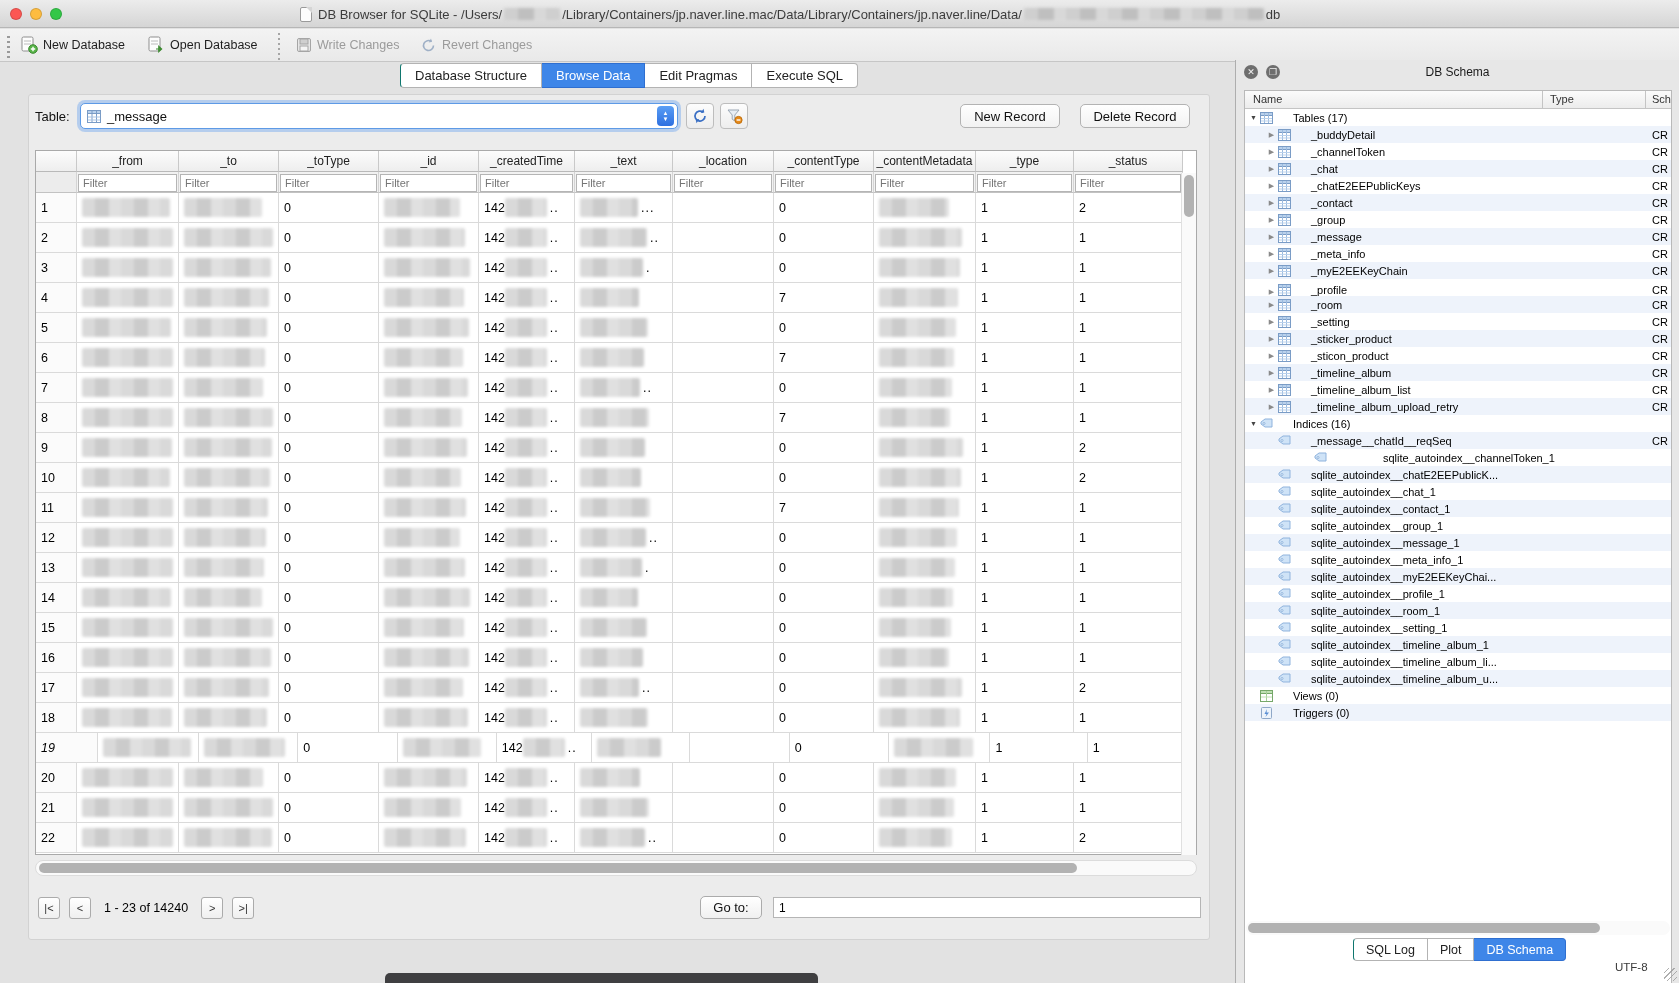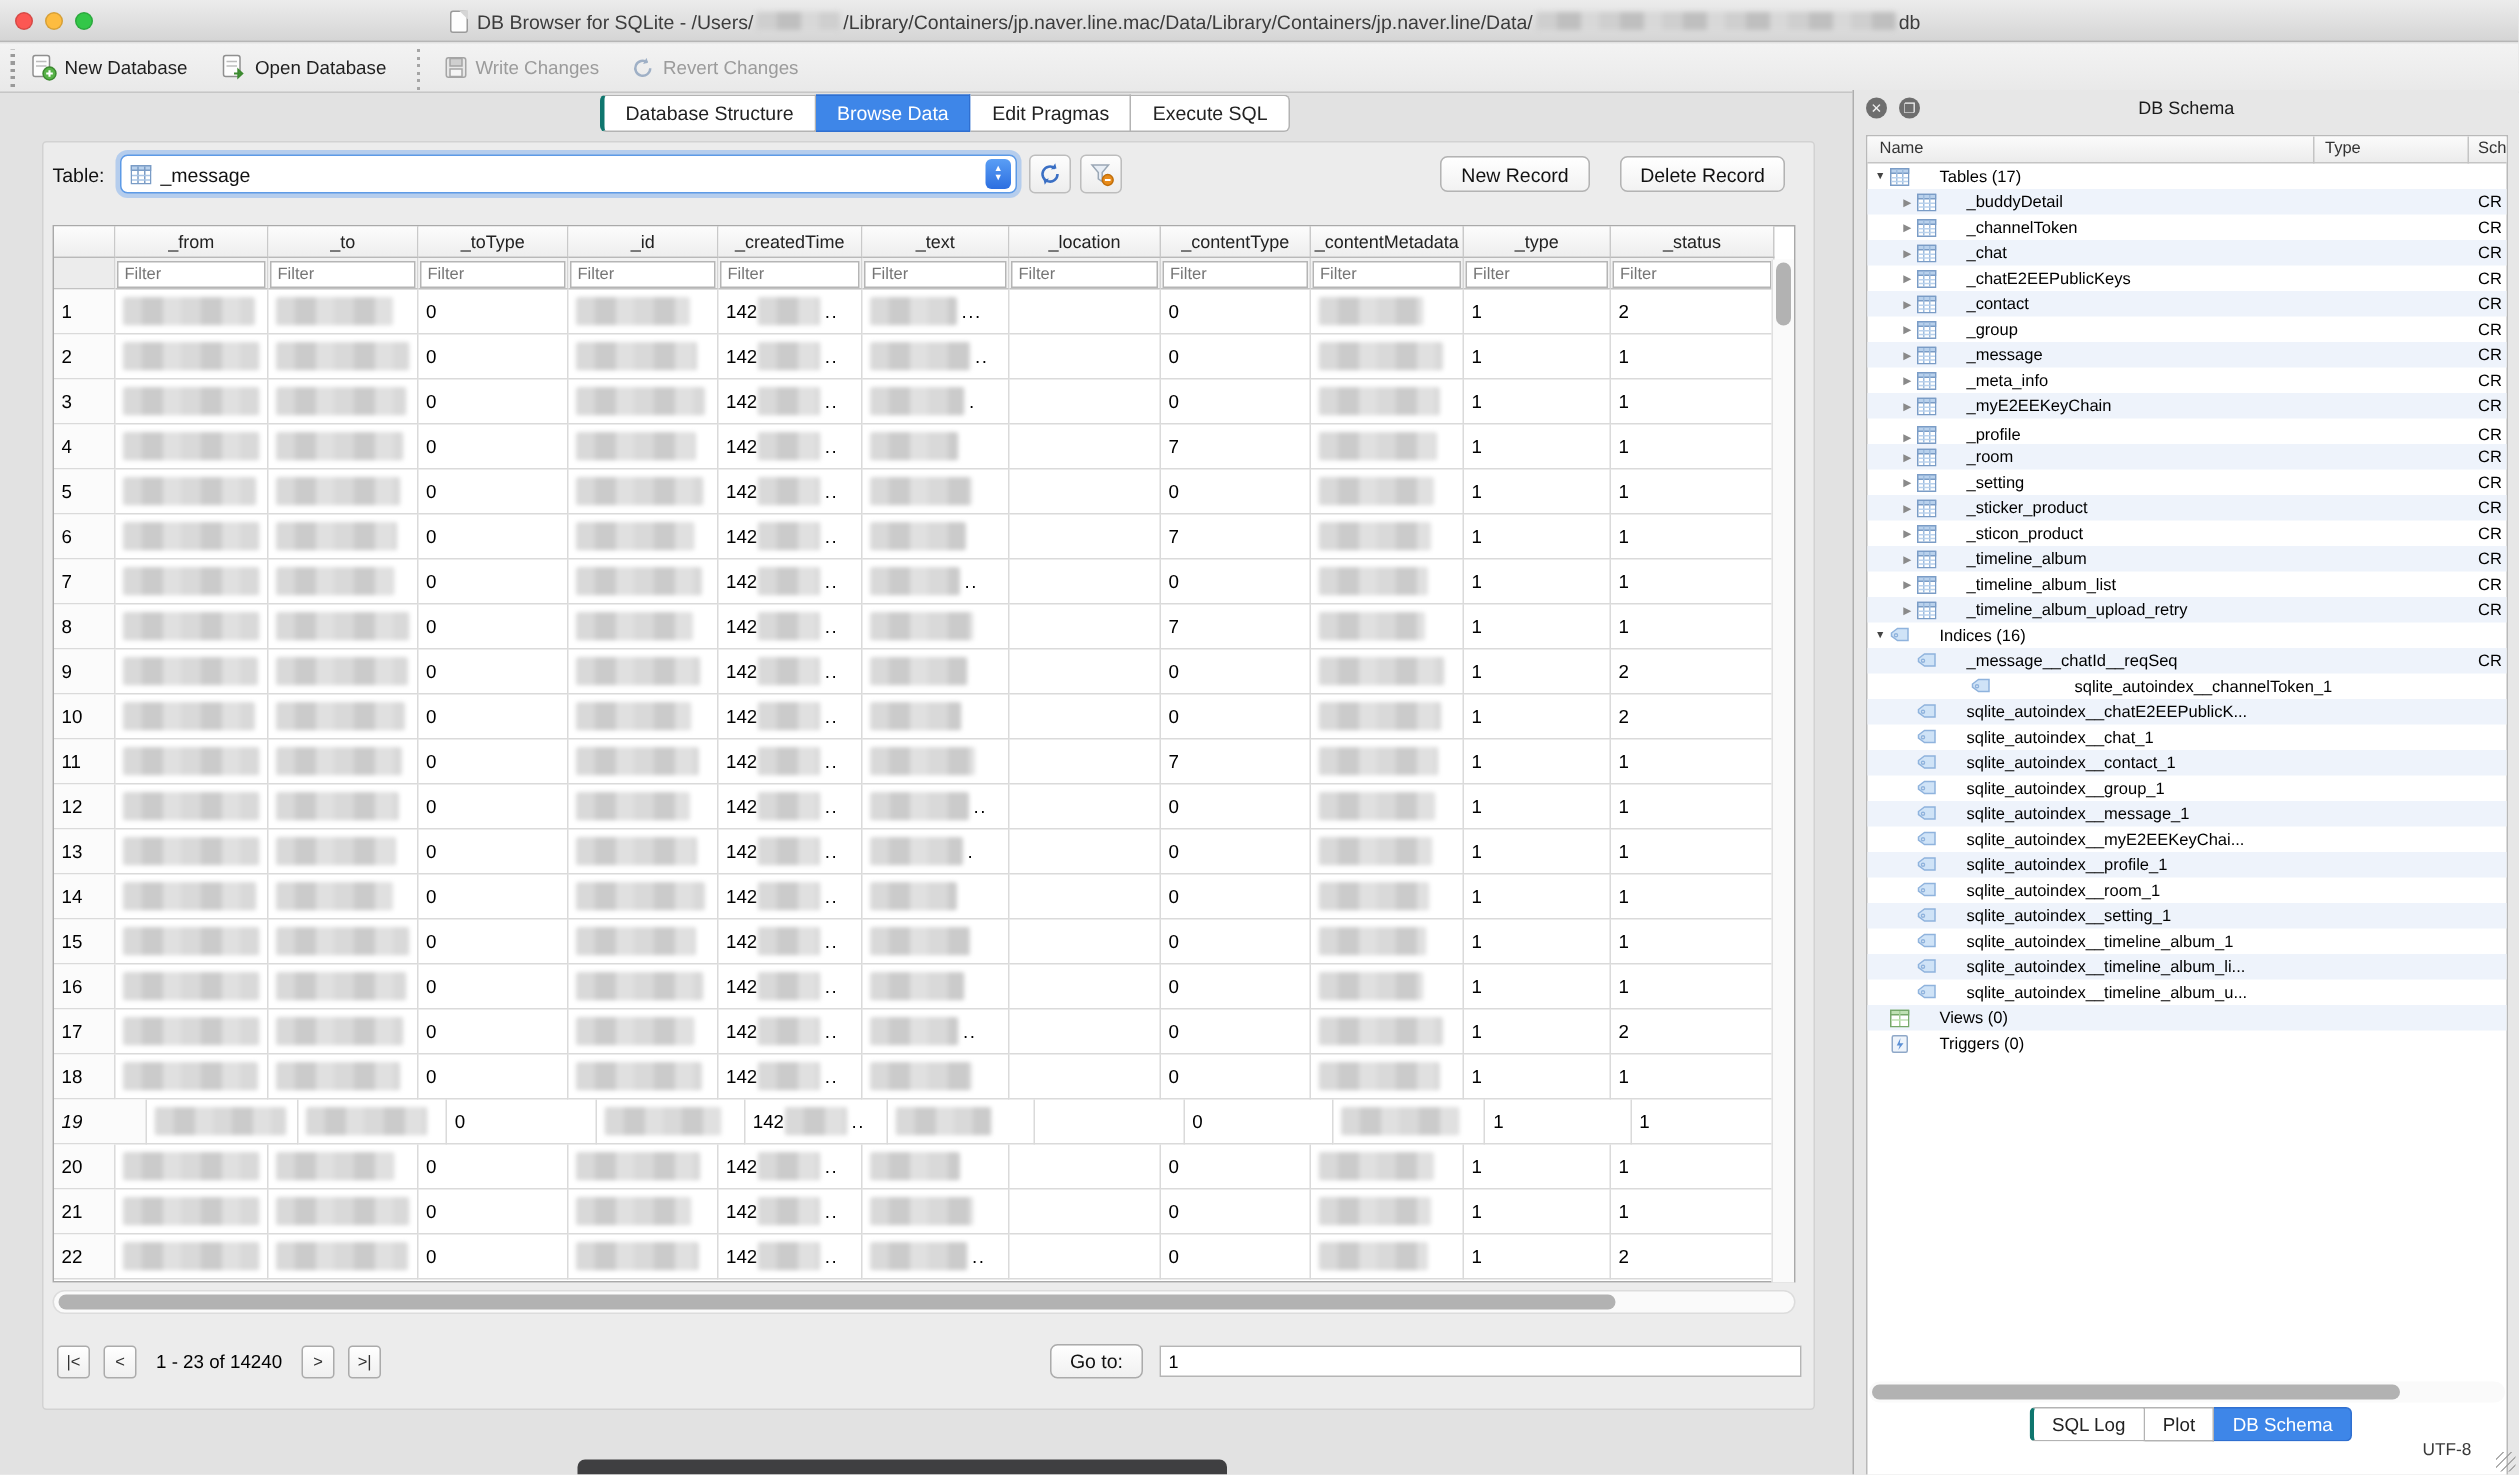--- a/index.html
+++ b/index.html
@@ -34,21 +34,21 @@
   .tb-sep { position:absolute; left:278px; top:2px; width:2px; height:29px;
     background:repeating-linear-gradient(0deg,#a5a5a5 0 2px, transparent 2px 5px); }
   .tb-btn { position:absolute; display:flex; align-items:center; gap:5px; font-size:12.5px; color:#1e1e1e; height:24px; }
   .tb-btn.disabled { color:#9b9b9b; }
   .tb-btn svg { display:block; }
 
   
   .tabbar { position:absolute; left:400px; top:63px; height:25px; display:flex; }
   .seg { border:1px solid #b3b3b3; border-left:none; background:#ffffff; color:#222;
     font-size:13px; padding:0 14px; display:flex; align-items:center; cursor:default; }
-  .seg:first-child { border-left:3px solid #0f766e; border-radius:4px 0 0 4px; }
+  .seg:first-child { border-left:1px solid #0f766e; border-radius:4px 0 0 4px; }
   .seg:last-child { border-radius:0 4px 4px 0; }
   .seg.active { background:#3e86e8; border-color:#2f6fd0; color:#fff; }
 
   
   .browse-panel { position:absolute; left:28px; top:94px; width:1182px; height:846px;
     background:#ececec; border:1px solid #d2d2d2; border-radius:3px; }
 
   .table-label { position:absolute; left:35px; top:109px; font-size:13px; color:#111; }
   .combo { position:absolute; left:80px; top:103px; width:598px; height:26px; background:#fff;
     border:1px solid #5d9ae6; border-radius:5px; box-shadow:0 0 0 3px rgba(100,160,240,.40);
@@ -1231,20 +1231,28 @@
                 <circle cx="4" cy="5.5" r="1" fill="#fff" stroke="#8fb3dd"></circle>
               </svg></span>
             <span class="tlabel">sqlite_autoindex__message_1</span>
           </div>
           <div class="trow" style="padding-left: 21px;">
             <span class="arrow"></span>
             <span class="ticon"><svg width="13" height="12" viewBox="0 0 13 12">
                 <path d="M1 4l4-3h7v8h-7l-4-3z" fill="#cfe3f7" stroke="#8fb3dd"></path>
                 <circle cx="4" cy="5.5" r="1" fill="#fff" stroke="#8fb3dd"></circle>
               </svg></span>
+            <span class="tlabel">sqlite_autoindex__meta_info_1</span>
+          </div>
+          <div class="trow" style="padding-left: 21px;">
+            <span class="arrow"></span>
+            <span class="ticon"><svg width="13" height="12" viewBox="0 0 13 12">
+                <path d="M1 4l4-3h7v8h-7l-4-3z" fill="#cfe3f7" stroke="#8fb3dd"></path>
+                <circle cx="4" cy="5.5" r="1" fill="#fff" stroke="#8fb3dd"></circle>
+              </svg></span>
             <span class="tlabel">sqlite_autoindex__myE2EEKeyChai...</span>
           </div>
           <div class="trow" style="padding-left: 21px;">
             <span class="arrow"></span>
             <span class="ticon"><svg width="13" height="12" viewBox="0 0 13 12">
                 <path d="M1 4l4-3h7v8h-7l-4-3z" fill="#cfe3f7" stroke="#8fb3dd"></path>
                 <circle cx="4" cy="5.5" r="1" fill="#fff" stroke="#8fb3dd"></circle>
               </svg></span>
             <span class="tlabel">sqlite_autoindex__profile_1</span>
           </div>

